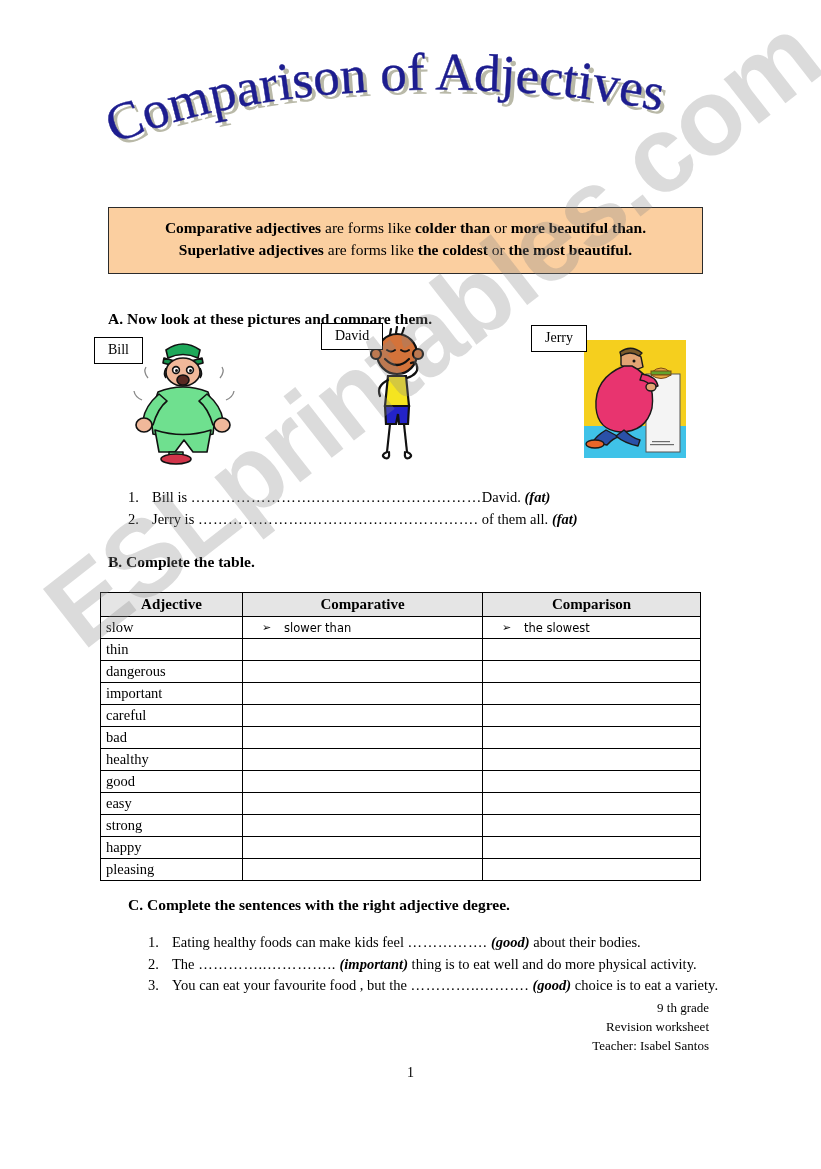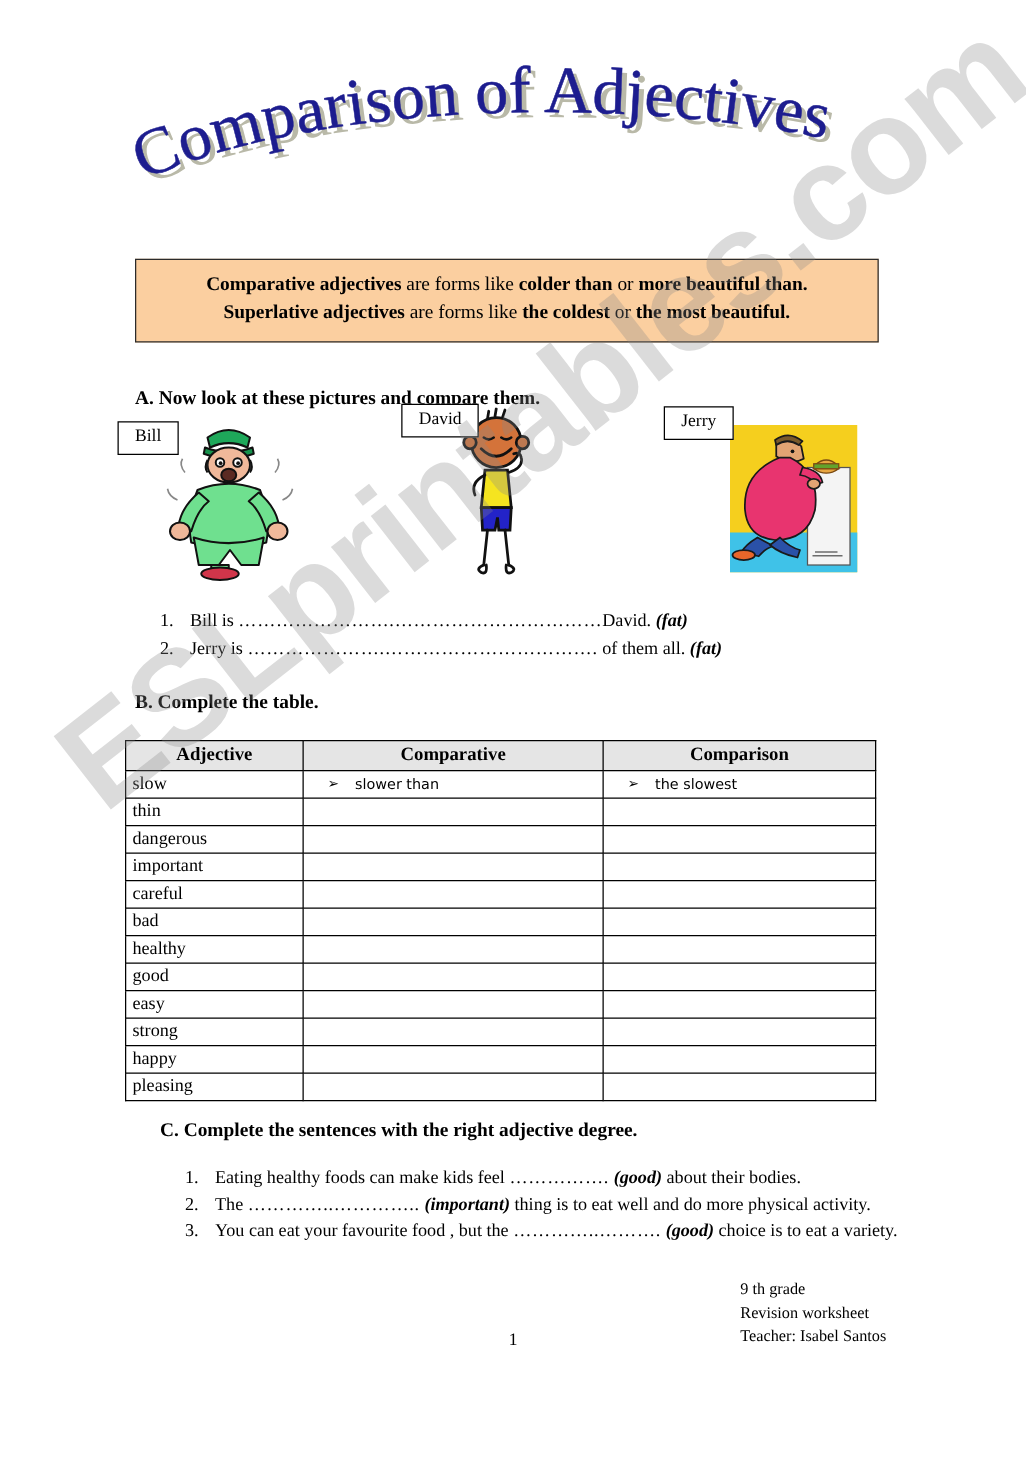--- a/index.html
+++ b/index.html
@@ -198,21 +198,22 @@
     left: 0;
     top: 1065px;
     width: 821px;
     text-align: center;
     font-size: 14px;
     z-index: 3;
   }
   #footer-meta {
     position: absolute;
     right: 112px;
-    top: 1022px;
+    top: 999px;
+    text-align: right;
     font-size: 13px;
     line-height: 1.45;
     z-index: 3;
   }
 </style>
 </head>
 <body>
 
 <div id="page">
 

